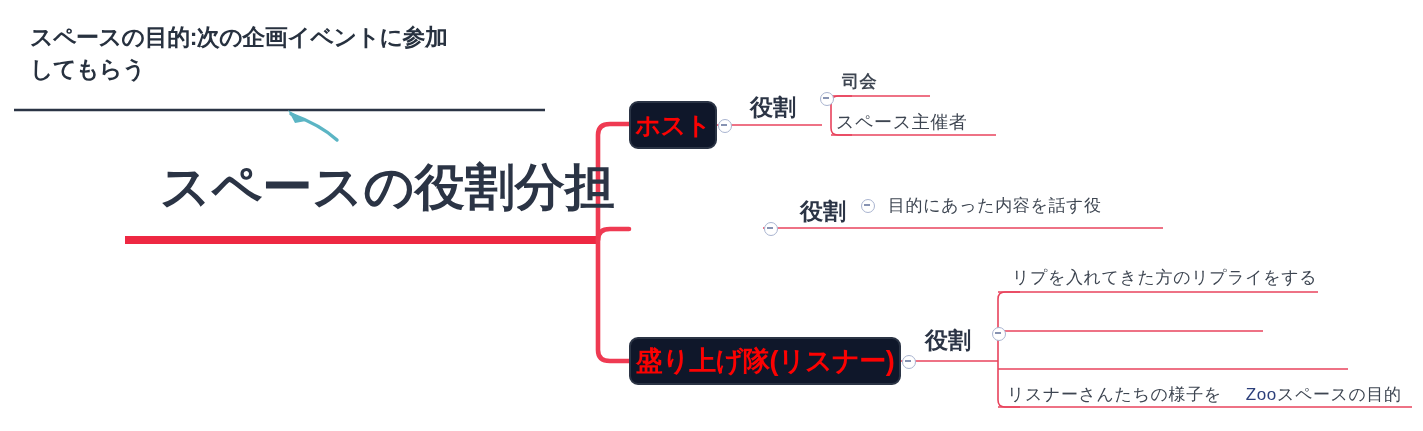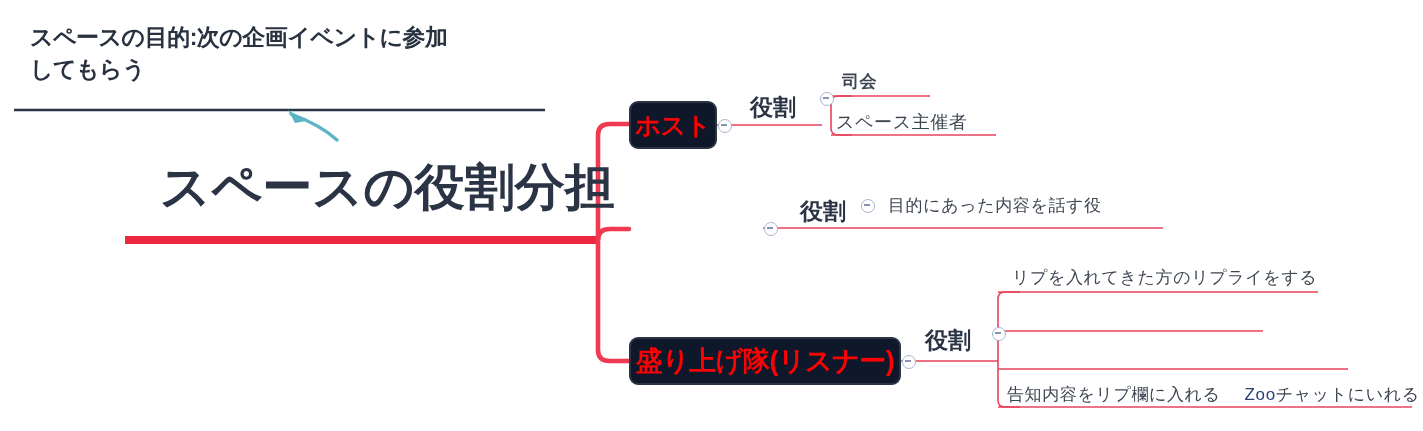--- a/index.html
+++ b/index.html
@@ -189,16 +189,16 @@
   <div class="toggle" id="tg-lst-out"></div>
   <div class="toggle" id="tg-lst-in"></div>
 
   <div class="leaf" id="leaf-h1">司会</div>
   <div class="leaf big" id="leaf-h2">スペース主催者</div>
 
   <div class="leaf" id="leaf-s2">目的にあった内容を話す役</div>
 
   <div class="leaf" id="leaf-l1">リプを入れてきた方のリプライをする</div>
   <div class="leaf" id="leaf-l4">
-    <span>告知内容をリプ欄に入れる</span><span class="zoo-word">Zoo</span><span>チャットにいれる</span>
+    <span>リスナーさんたちの様子を</span><span class="zoo-word">Zoo</span><span>スペースの目的</span>
   </div>
 
 </div>
 
 </body></html>

